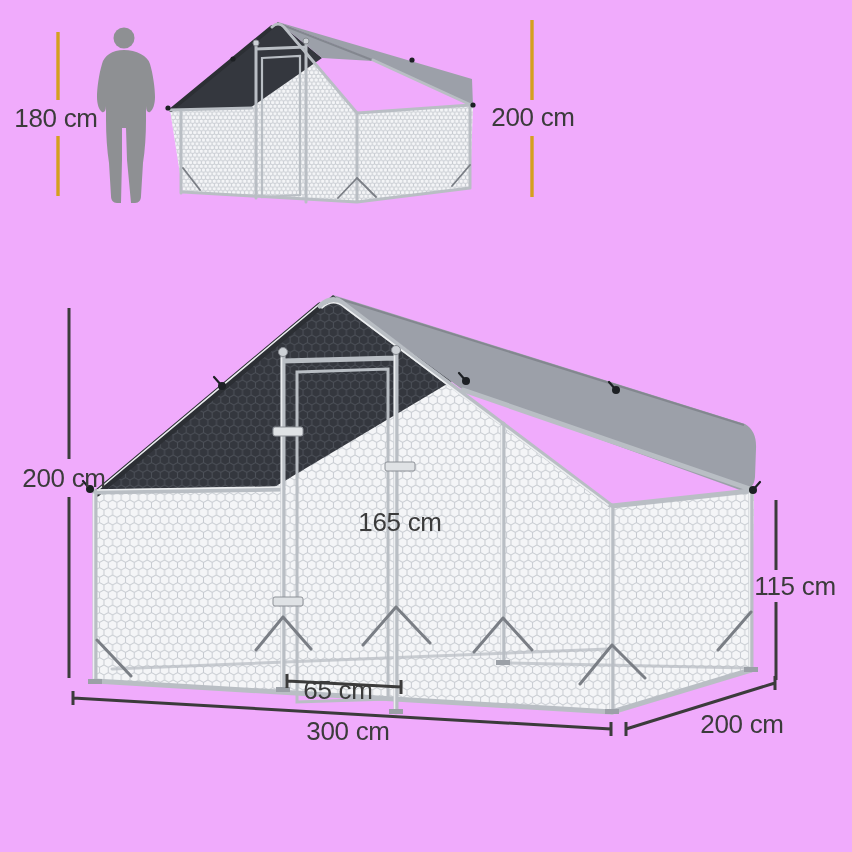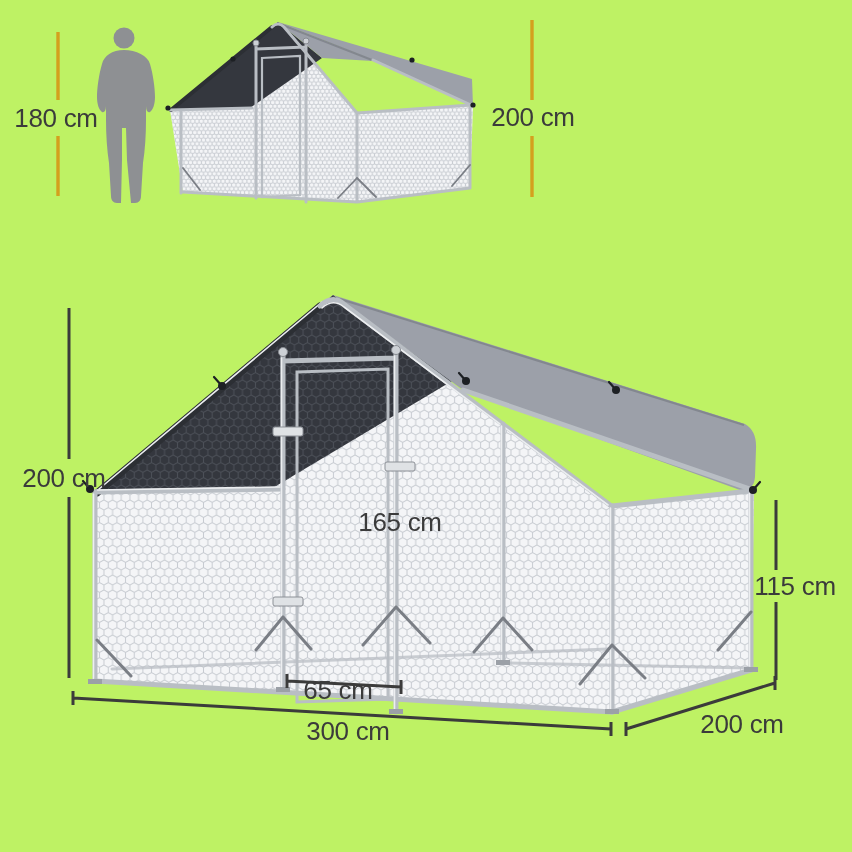--- a/index.html
+++ b/index.html
@@ -1,16 +1,16 @@
 <!DOCTYPE html>
 <html style="--dimension-gold: #D4A01E; --dimension-dark: #3B3B3B; --tarp-dark: #34373E; --tarp-gray: #9CA0A9; --frame-silver: #B9BEC4; --frame-dark: #2C2F34; --mesh-line: #C7CBD1; --mesh-line-dark: #4C5058; --silhouette-gray: #8E9093;"><head>
 <meta charset="utf-8">
 <style>
   html,body{margin:0;padding:0;background:#ffffff;}
-  .stage{position:relative;width:852px;height:852px;background:#bef264;overflow:hidden;}
+  .stage{position:relative;width:852px;height:852px;background:#f0abfc;overflow:hidden;}
   svg{display:block;}
   .lbl{font-family:"Liberation Sans",sans-serif;font-size:26px;letter-spacing:-0.3px;
        fill:var(--dimension-dark,#3b3b3b);text-anchor:middle;}
   .dim{stroke:var(--dimension-dark,#3b3b3b);stroke-width:3;fill:none;stroke-linecap:butt;}
   .dimg{stroke:var(--dimension-gold,#d4a01e);stroke-width:3.4;fill:none;stroke-linecap:butt;}
   .tube{stroke:var(--frame-silver,#b9bec4);stroke-width:5;fill:none;stroke-linecap:round;}
   .tube-sm{stroke:var(--frame-silver,#b9bec4);stroke-width:3;fill:none;stroke-linecap:round;}
   .tube-xs{stroke:var(--frame-silver,#b9bec4);stroke-width:2.2;fill:none;stroke-linecap:round;}
   .tube-hl{stroke:#eceef0;stroke-width:1.6;fill:none;stroke-linecap:round;}
   .tube-dark{stroke:var(--frame-dark,#2c2f34);stroke-width:7;fill:none;stroke-linecap:round;}

